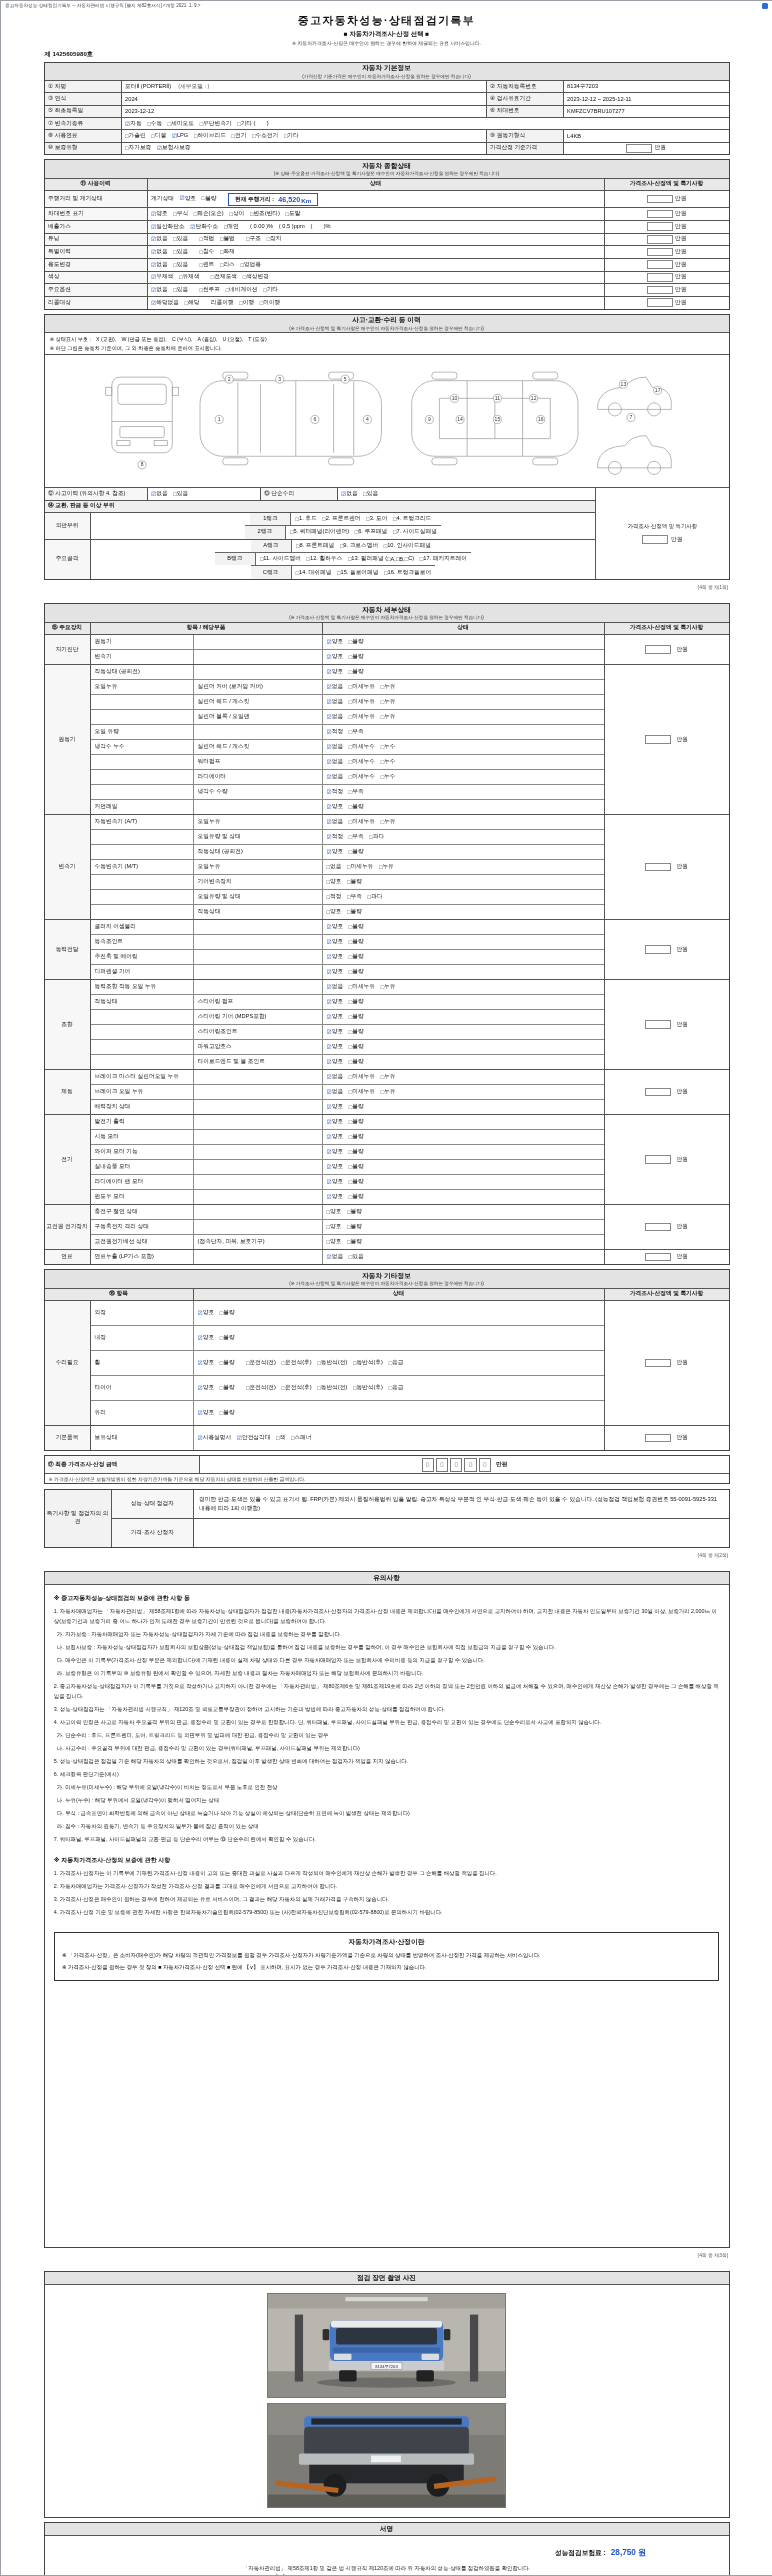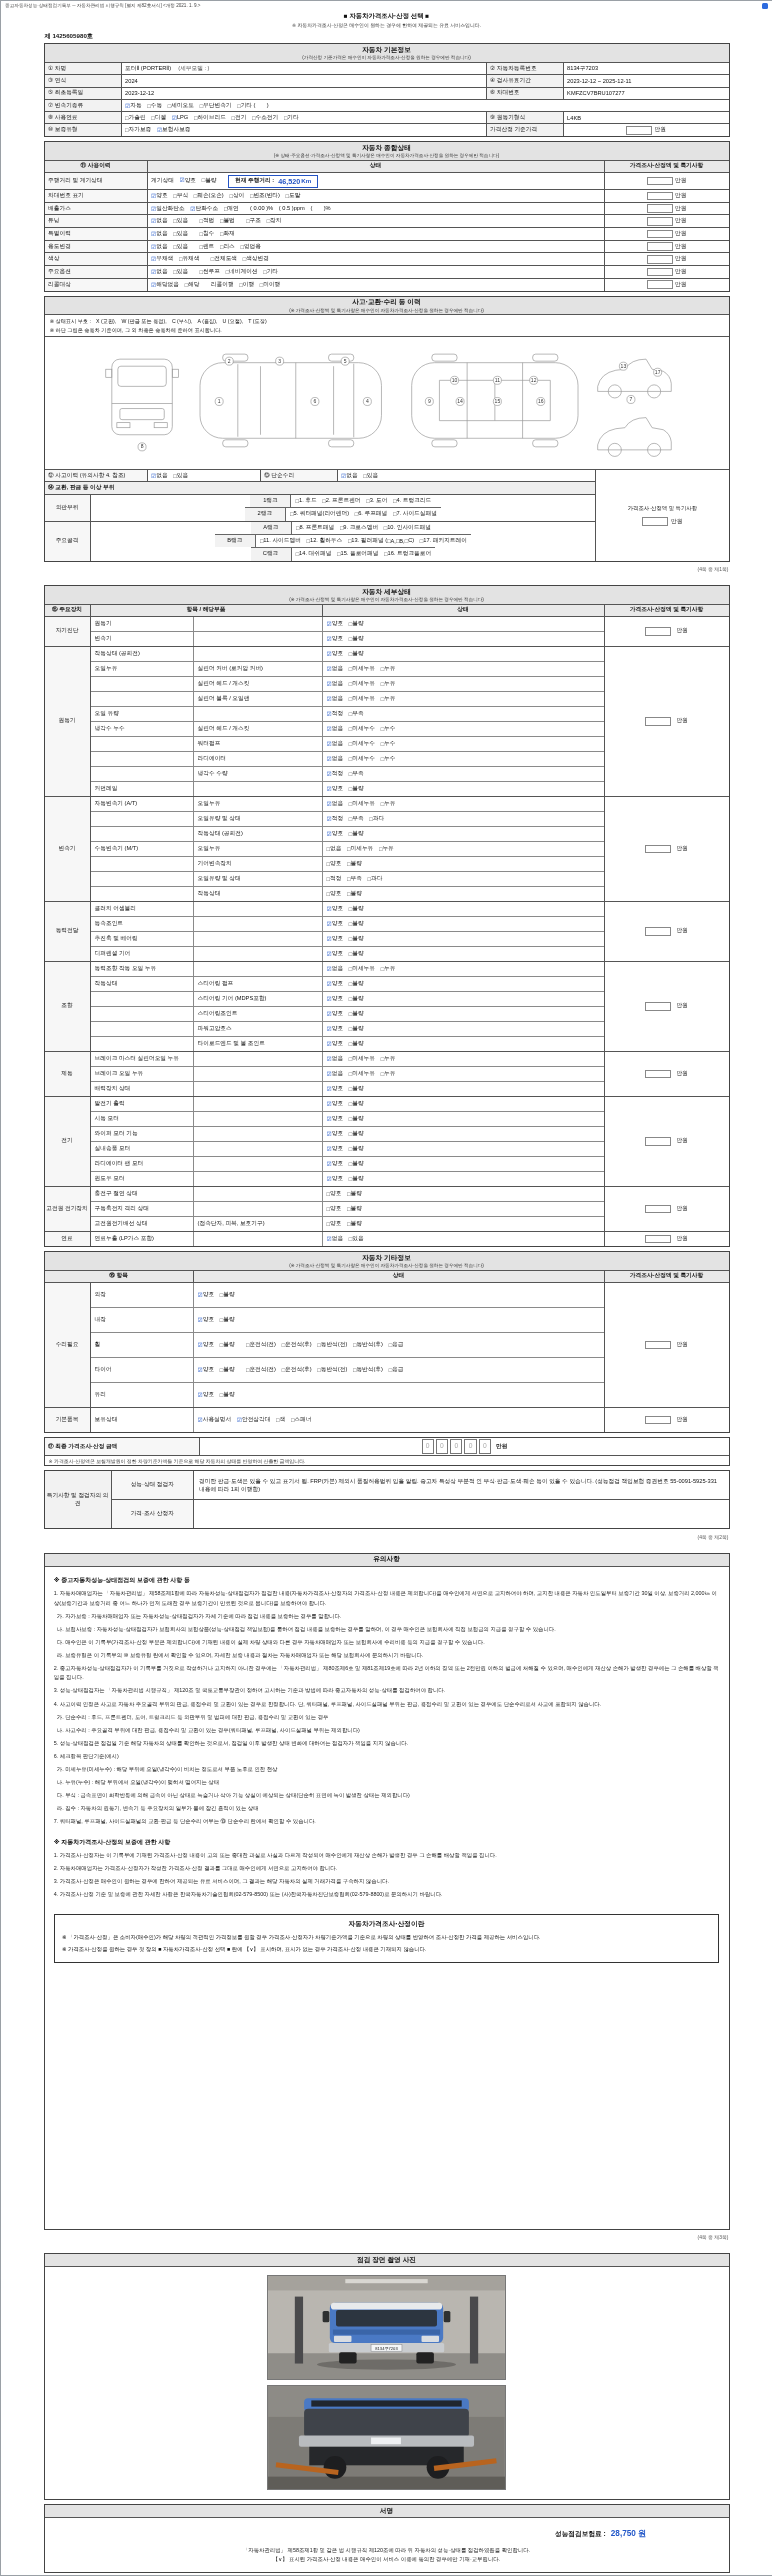--- a/index.html
+++ b/index.html
@@ -35,21 +35,21 @@
   .w450{width:232px;flex:none;}
   .flex1{flex:1;}
   .center{justify-content:center;}
   .bold{font-weight:bold;}
   .dim{color:#555;margin-left:7.2px;}
   .ck{color:#2257c9;font-weight:bold;}
   .bx{color:#444;}
   .blank-box{display:inline-block;width:24px;height:6.7px;border:0.5px solid #888;background:#fff;margin-right:2.6px;vertical-align:middle;flex:none;}
   .unit{font-size:5.7px;}
   .pc{justify-content:center;}
-  .kmbox{display:inline-flex;align-items:flex-start;border:1px solid #2353c4;padding:1px 6.2px;margin-left:11.3px;background:#fff;}
+  .kmbox{display:inline-flex;align-items:flex-end;border:1px solid #2353c4;padding:1px 6.2px;margin-left:11.3px;background:#fff;}
   .km-label{font-size:5.7px;font-weight:bold;color:#111;}
   .km-val{color:#2353c4;font-size:7.2px;font-weight:bold;margin-left:4.1px;}
   .km-unit{color:#2353c4;font-size:6.2px;font-weight:bold;margin-left:1px;}
   .legend{padding:2.1px 5.2px;font-size:5.2px;border-bottom:0.5px solid #555;line-height:1.6;}
   .diagram{display:flex;justify-content:center;padding:3.1px 0;border-bottom:0.5px solid #555;}
   .outline rect,.outline line,.outline path,.outline circle{stroke:#9a9a9a;fill:none;stroke-width:1.4;}
   .numc{fill:#fff;stroke:#777;stroke-width:1;}
   .numt{font-size:10px;fill:#333;text-anchor:middle;font-family:inherit;}
   .acc-bottom{display:flex;}
   .acc-left{flex:1;min-width:0;}
@@ -99,20 +99,21 @@
 </head>
 <body>
 
 <div class="page">
   <div class="printbar">
     <span>중고자동차성능·상태점검기록부 ─ 자동차관리법 시행규칙 [별지 제82호서식] &lt;개정 2021. 1. 9.&gt;</span>
     <span class="top-icon"></span>
   </div>
 
   <div class="content">
+    <div class="doc-title">중고자동차성능·상태점검기록부</div>
     <div class="doc-subtitle">■ 자동차가격조사·산정 선택 ■</div>
     <div class="doc-note">※ 자동차가격조사·산정은 매수인이 원하는 경우에 한하여 제공되는 유료 서비스입니다.</div>
     <div class="doc-no">제 1425605980호</div>
 
     <section class="box">
       <div class="secbar">
         <div class="sec-title">자동차 기본정보</div>
         <div class="sec-note">(가격산정 기준가격은 매수인이 자동차가격조사·산정을 원하는 경우에만 적습니다)</div>
       </div>
       <div class="frow">

